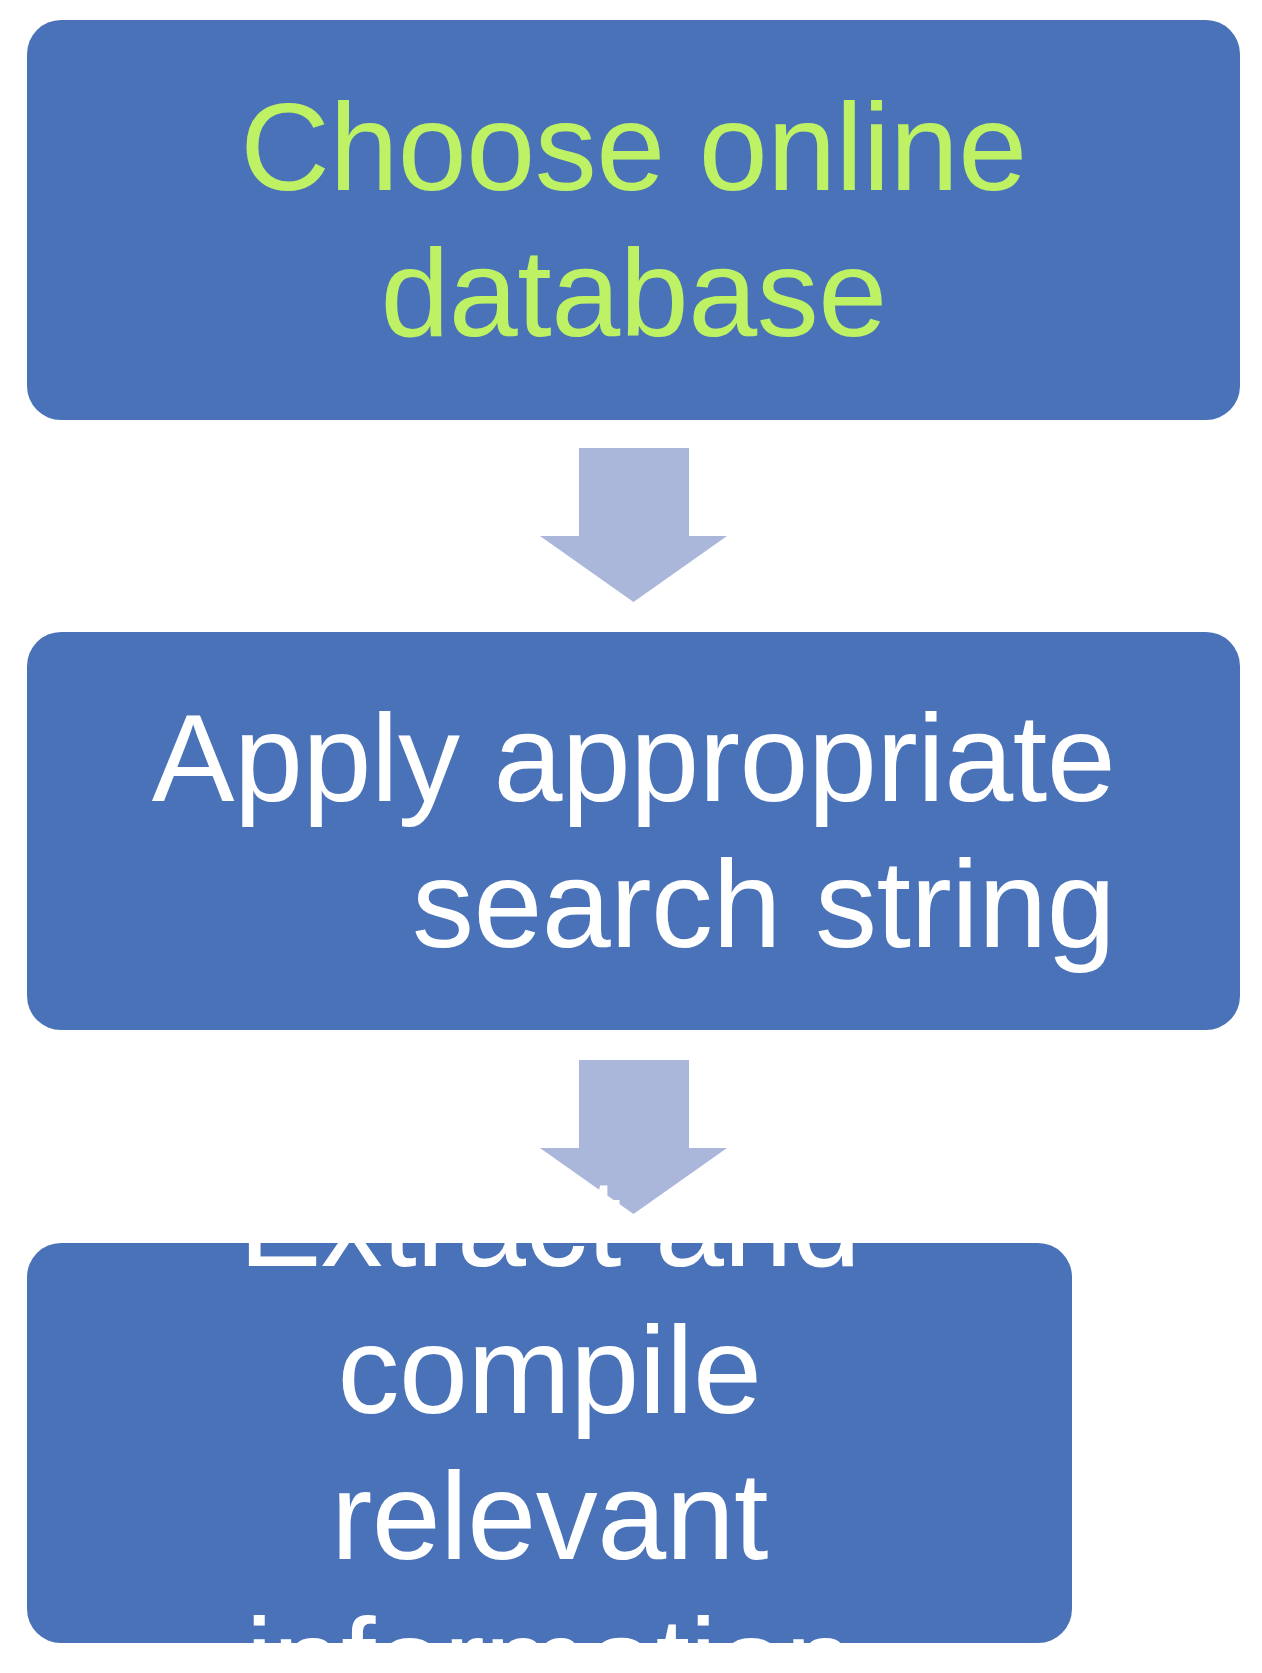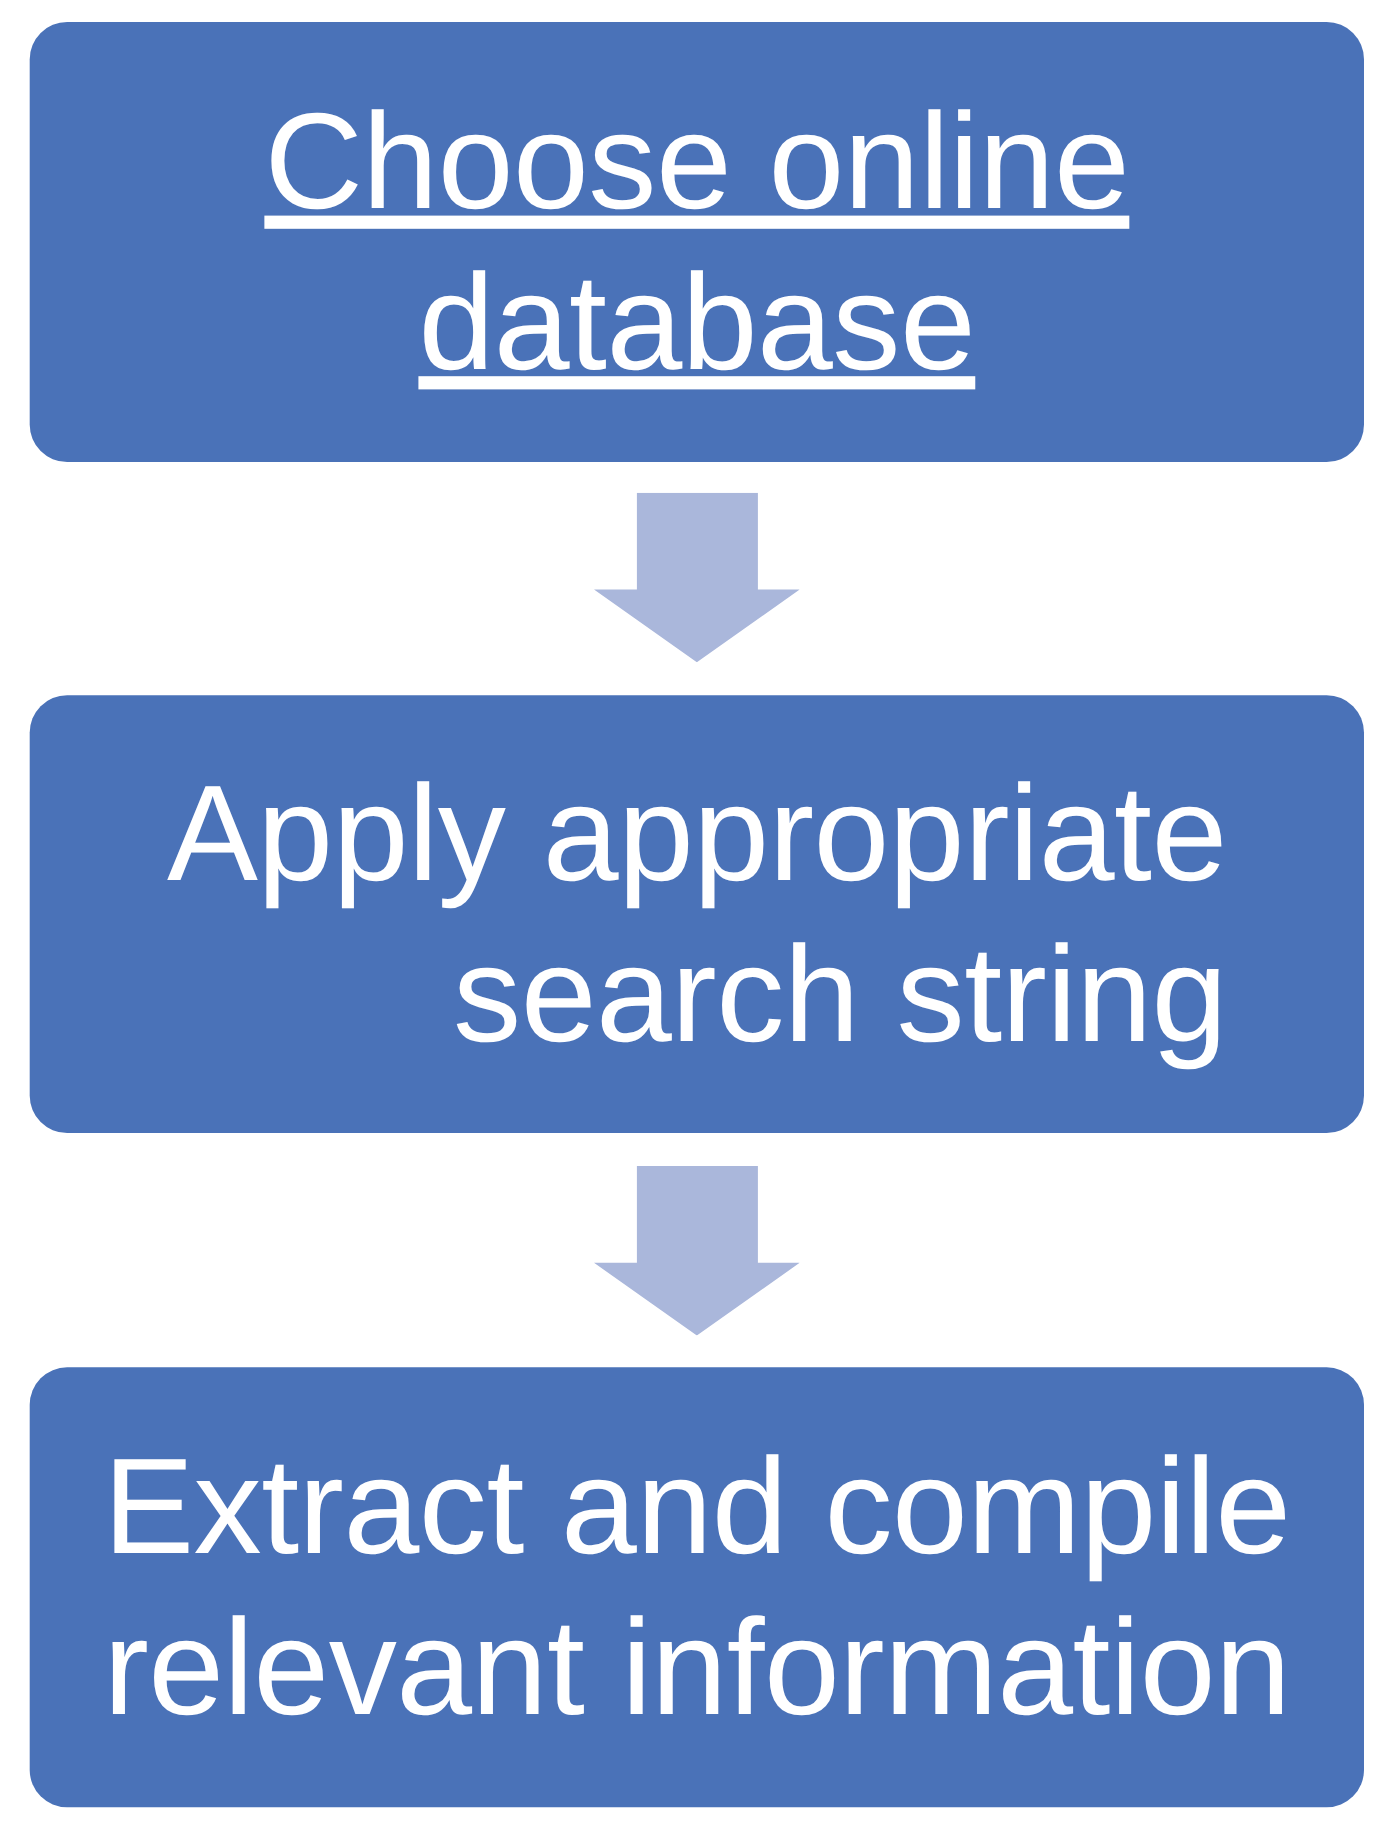--- a/index.html
+++ b/index.html
@@ -53,42 +53,42 @@
     top: 632px;
     width: 1213px;
     height: 398px;
     text-align: right;
   }
   #node-2 .node-label { font-size: 124px; }
   
   #node-3 {
     left: 27px;
     top: 1243px;
-    width: 1213px;
+    width: 1045px;
     height: 400px;
   }
   #node-3 .node-label { font-size: 124px; }
 
   .connector {
     position: absolute;
     width: 187px;
     height: 154px;
     left: 540px;
   }
   #connector-1 { top: 448px; }
   #connector-2 { top: 1060px; }
   .connector svg { display: block; width: 100%; height: 100%; }
 </style>
 </head>
 <body>
 
 <div id="flowchart" style="background: rgb(255, 255, 255);">
 
   <div class="node" id="node-1" style="background: rgb(74, 114, 184);">
-    <span class="node-label" style="color: #ffffff; text-decoration: underline;">Choose online
+    <span class="node-label" style="color: #bef264;">Choose online
 database</span>
   </div>
 
   <div class="connector" id="connector-1">
     <svg viewBox="0 0 187 154" xmlns="http://www.w3.org/2000/svg" aria-hidden="true">
       <polygon points="39,0 149,0 149,88 187,88 93.5,154 0,88 39,88" fill="#AAB7DB"></polygon>
     </svg>
   </div>
 
   <div class="node" id="node-2" style="background: rgb(74, 114, 184);">

